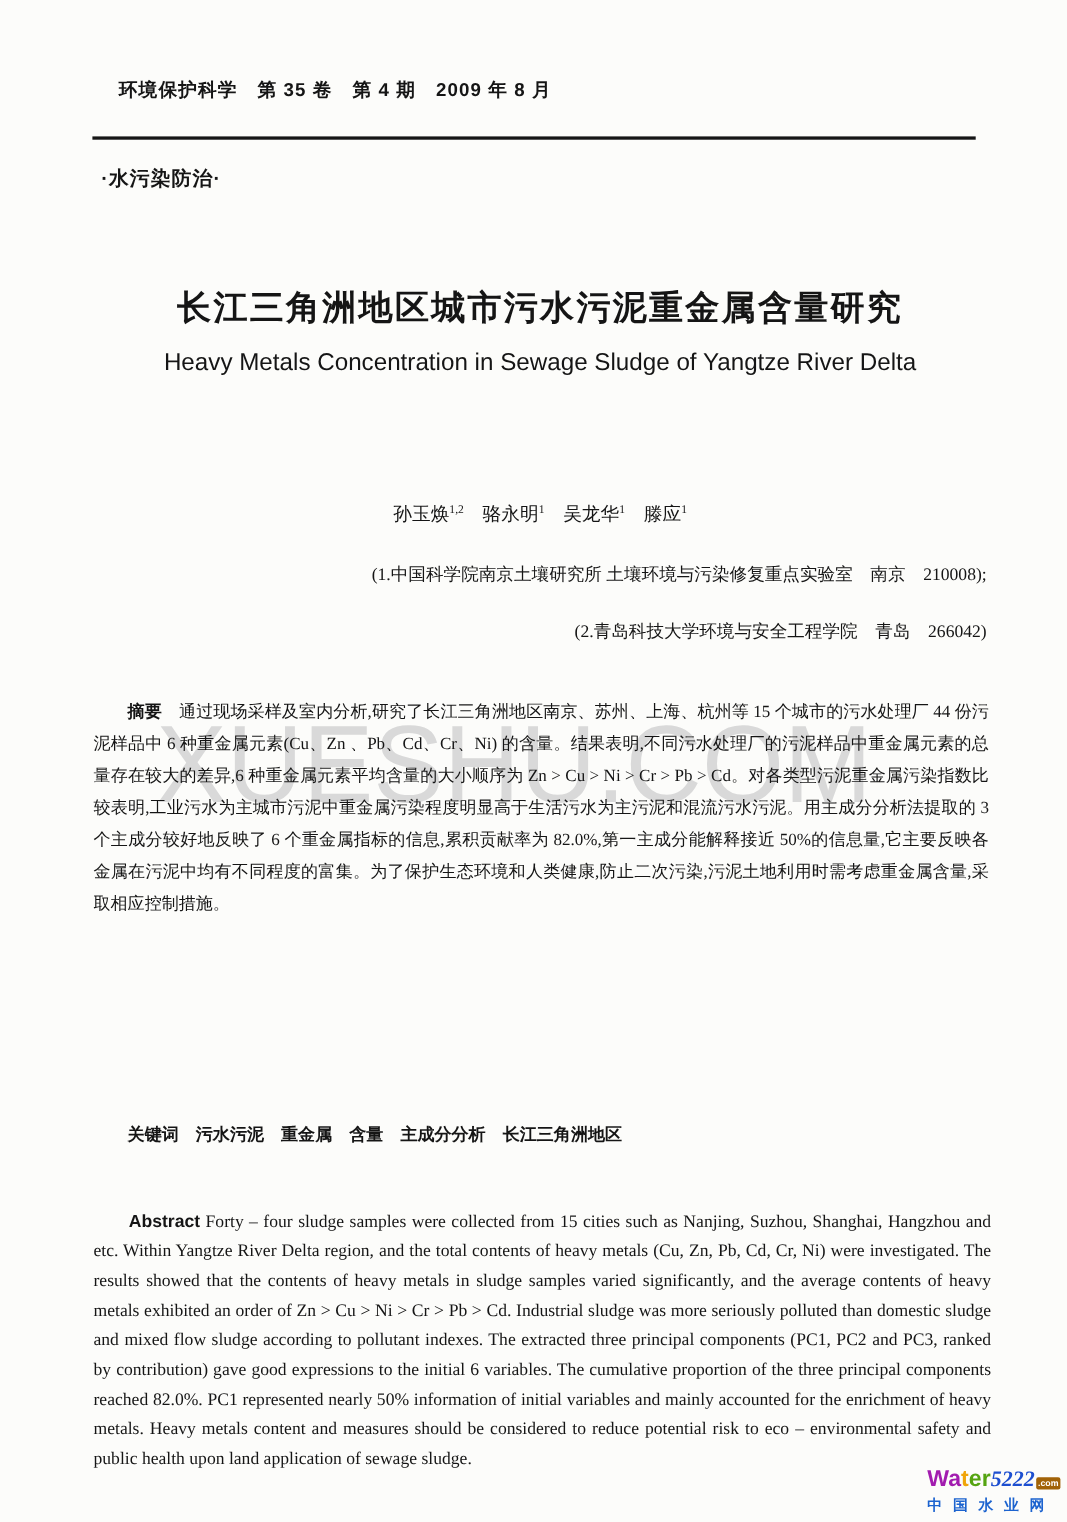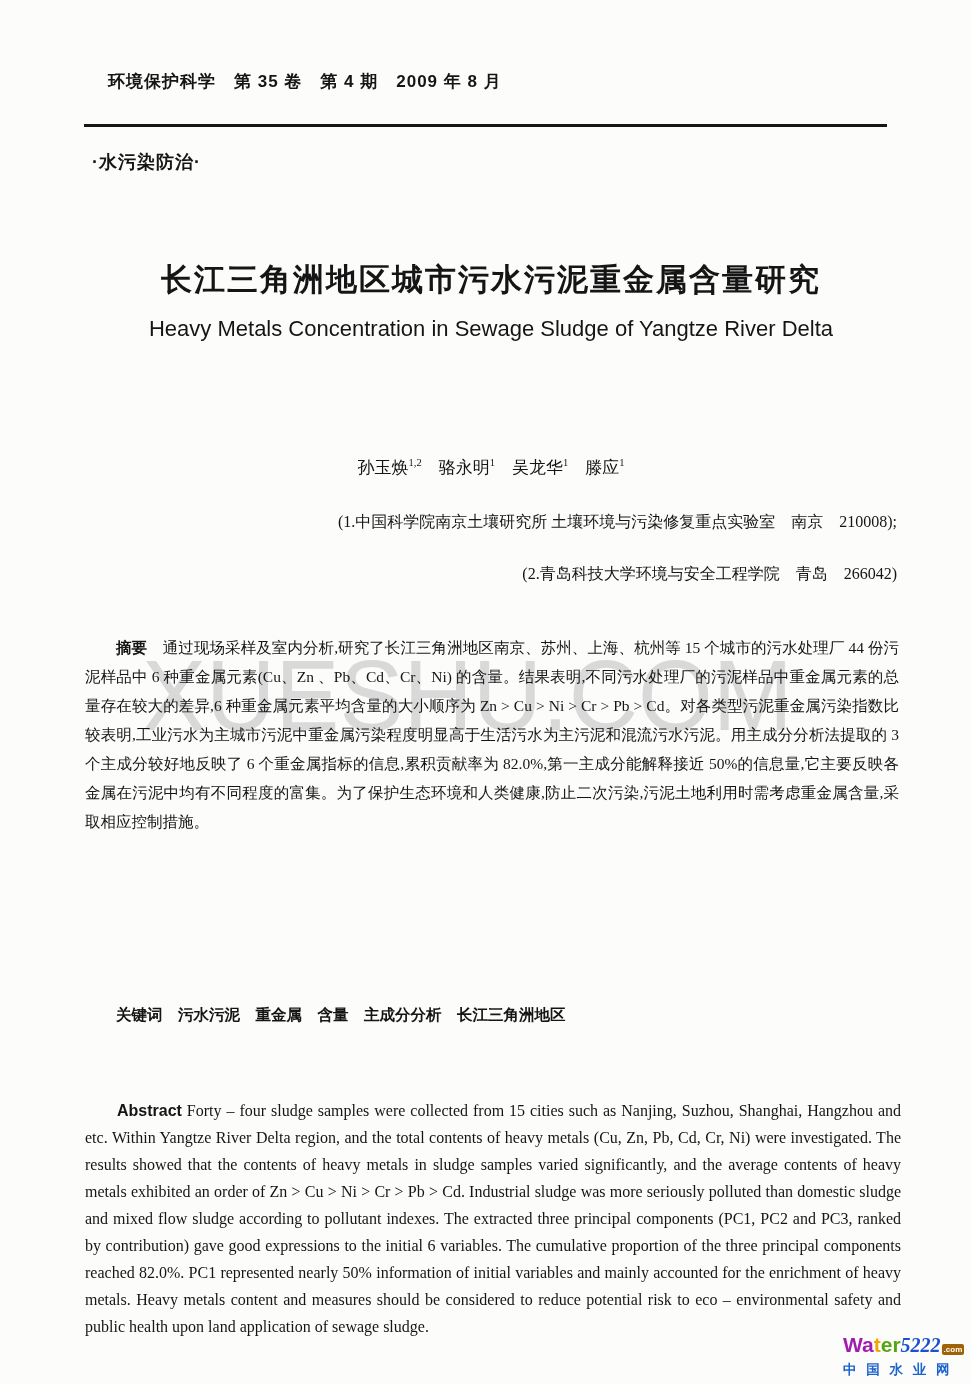--- a/index.html
+++ b/index.html
@@ -28,21 +28,21 @@
   .title-en{left:85px;top:266px;width:812px;text-align:center;
     font-size:22px;font-family:"Liberation Sans",sans-serif;}
 
   .authors{left:85px;top:338px;width:812px;text-align:center;font-size:17px;}
   .affil{left:85px;top:371px;width:812px;text-align:right;font-size:16px;}
   .affil2{top:402px;}
 
   .abstract-zh{left:85px;top:450px;width:814px;
     font-size:15.5px;line-height:29px;text-align:justify;text-indent:2em;}
   .abstract-zh .lab{font-family:"Liberation Sans",sans-serif;font-weight:bold;}
-  .keywords-zh{left:85px;top:619px;width:814px;font-size:15.5px;
+  .keywords-zh{left:85px;top:635px;width:814px;font-size:15.5px;
     font-family:"Liberation Sans",sans-serif;font-weight:bold;text-indent:2em;}
 
   .abstract-en{left:85px;top:690px;width:816px;
     font-size:16px;line-height:27px;text-align:justify;text-indent:2em;}
   .abstract-en .lab{font-family:"Liberation Sans",sans-serif;font-weight:bold;}
 
   .watermark{left:142px;top:638px;font-size:100px;color:#d9d9d9;
     font-family:"Liberation Sans",sans-serif;letter-spacing:0px;
     white-space:nowrap;z-index:0;transform:scaleX(0.96);transform-origin:left;}
   .layer{position:relative;z-index:1;}

